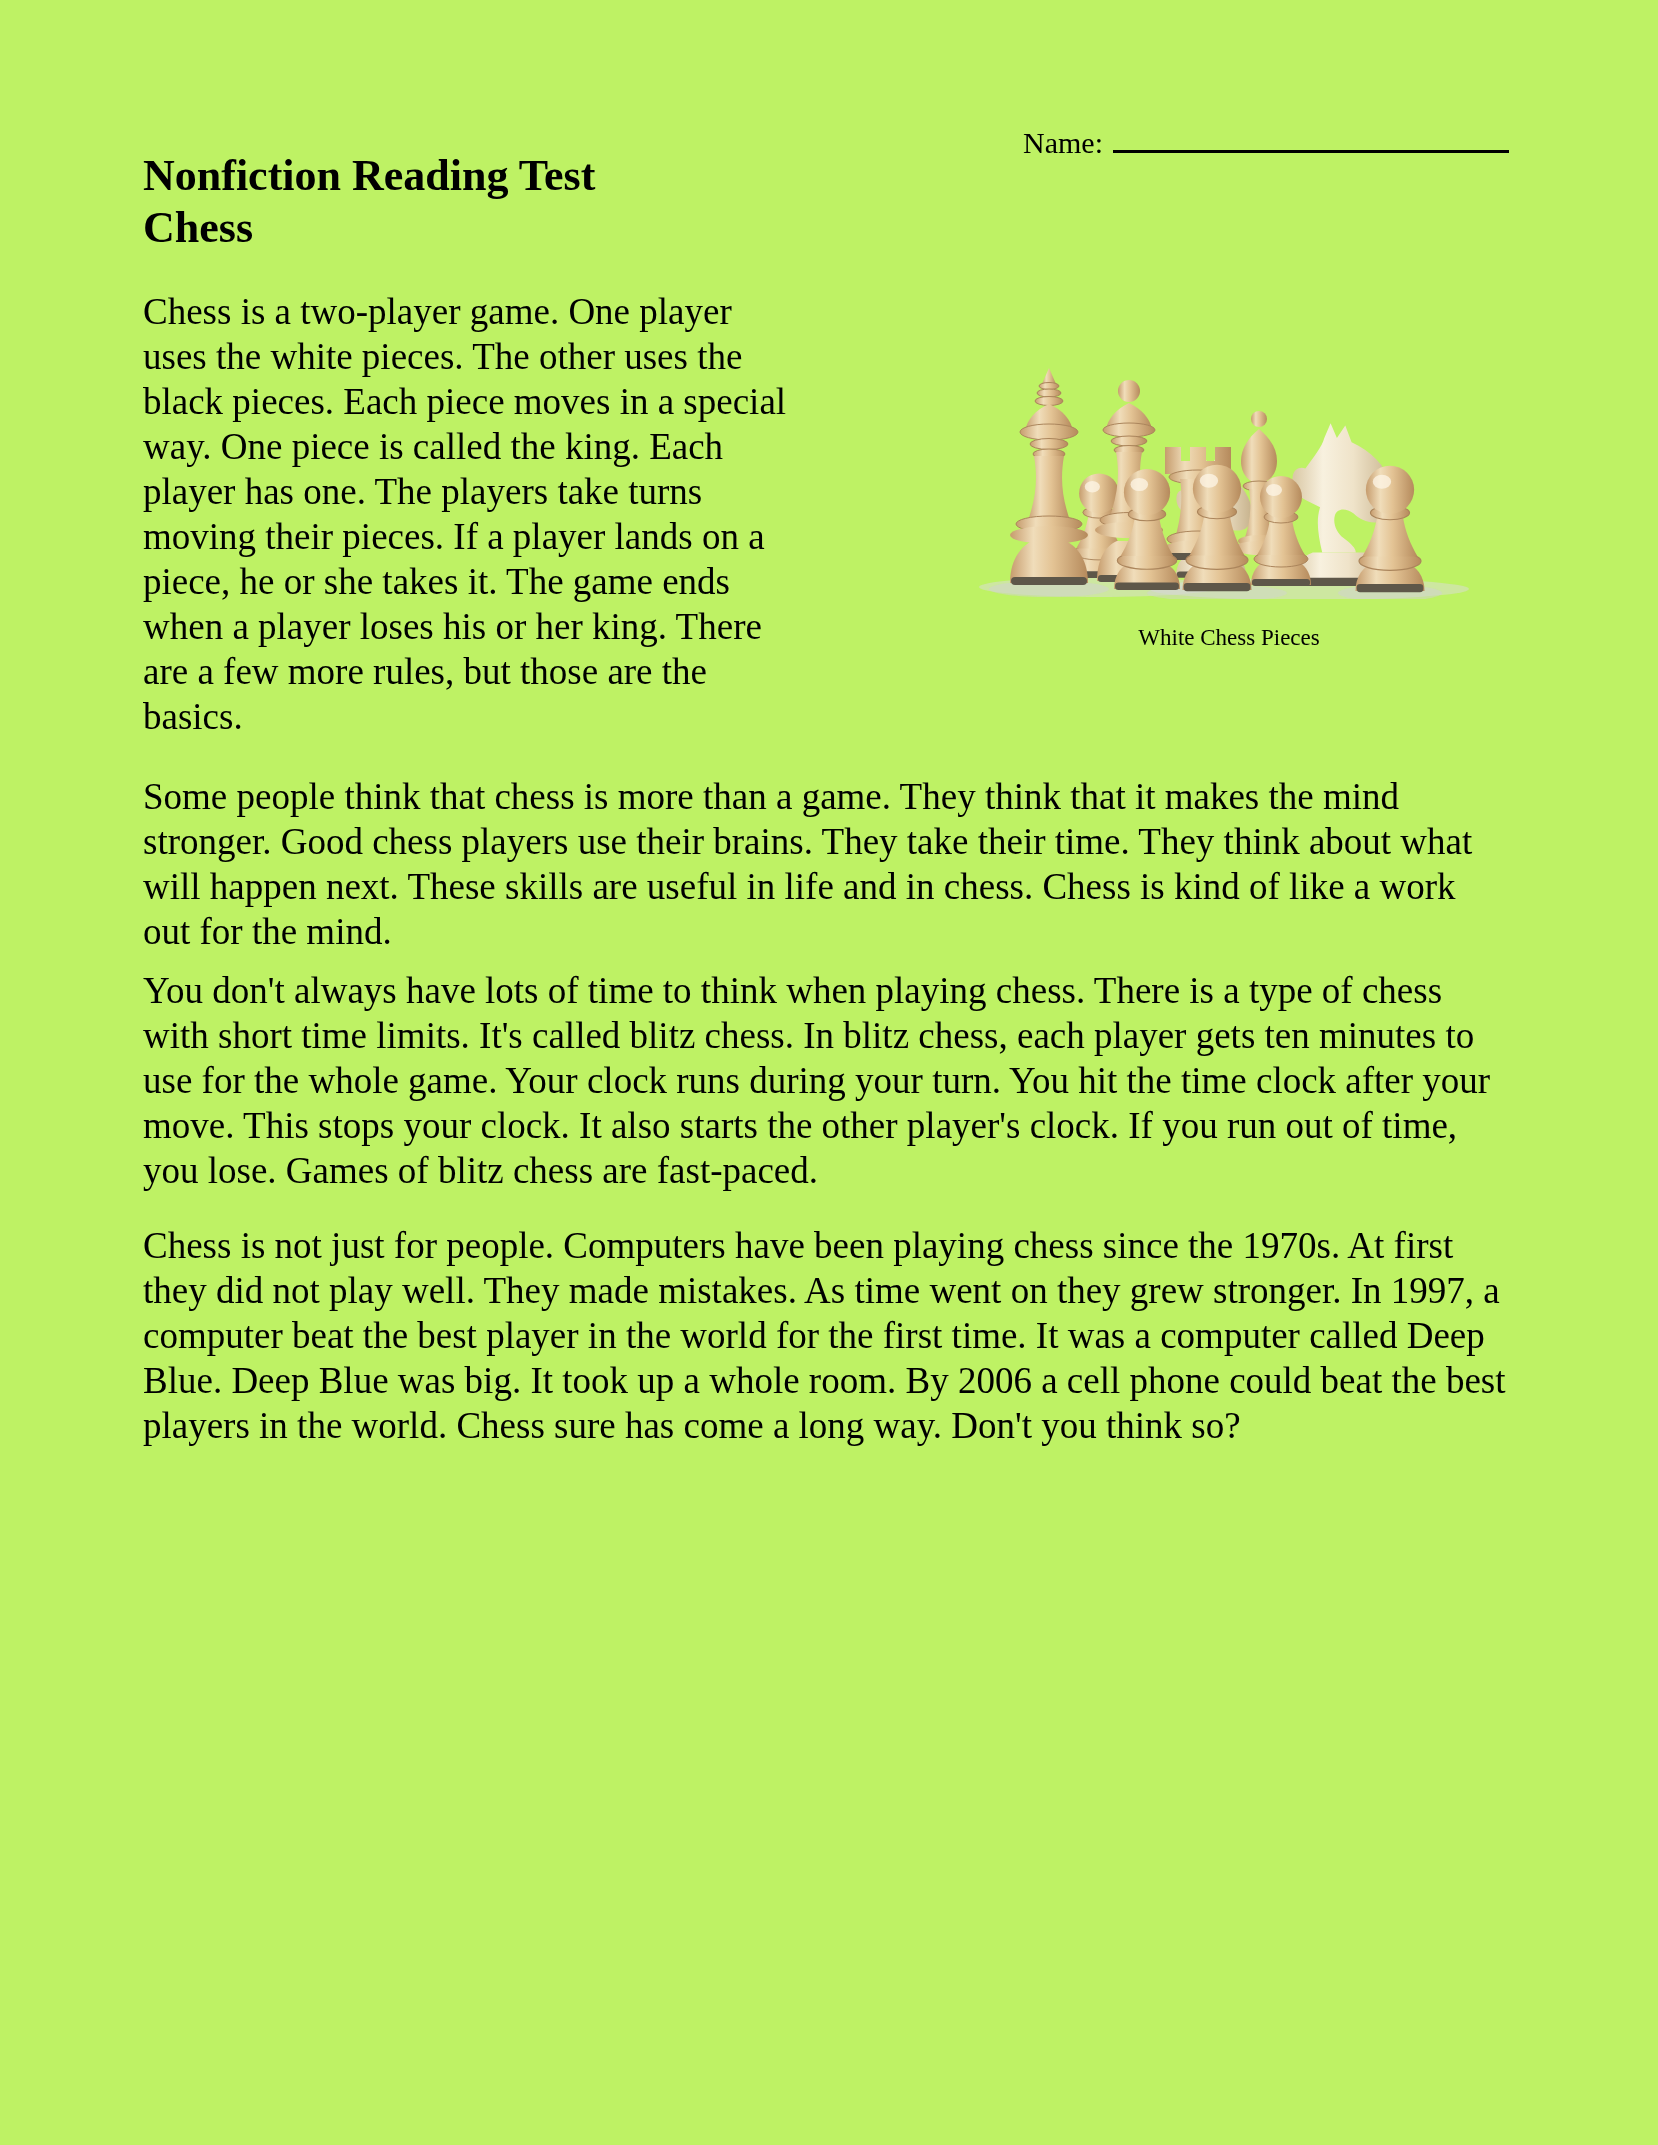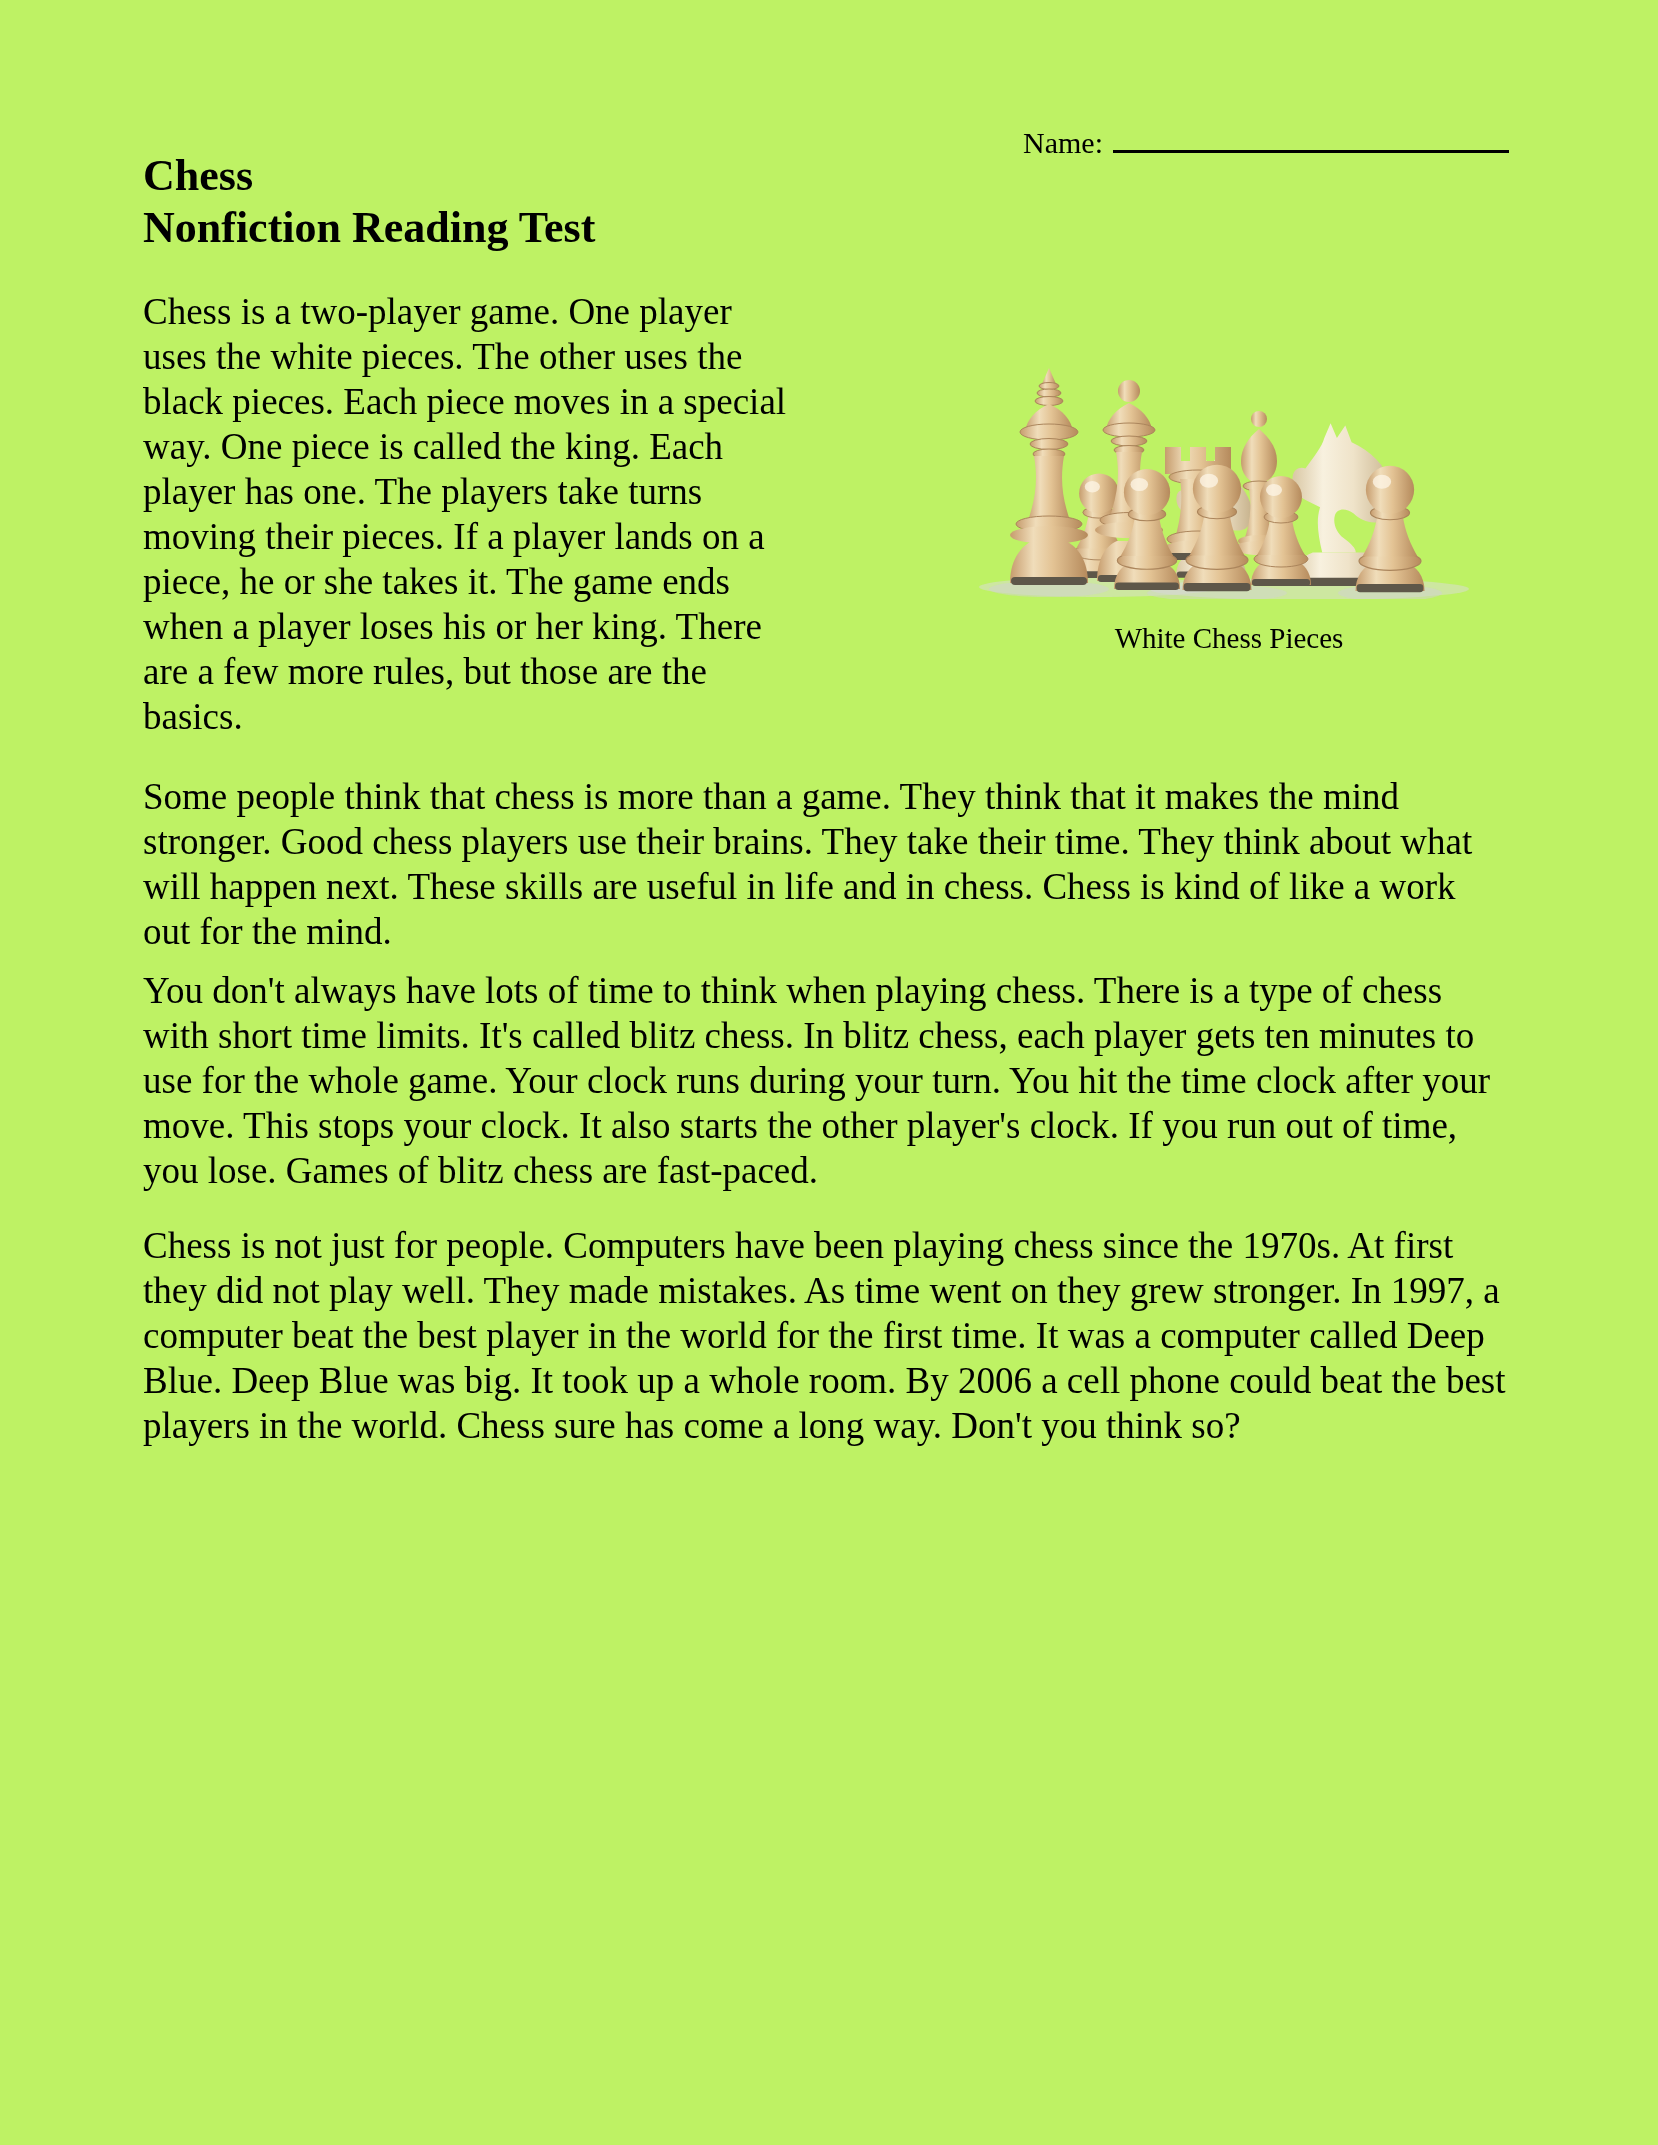--- a/index.html
+++ b/index.html
@@ -54,40 +54,40 @@
   .passage p.p5 { margin-top: 30px; }
   figure.chess-figure {
     float: right;
     width: 706px;
     margin: 38px 0 55px 0;
     padding: 0;
   }
   .figwrap { width: 560px; margin-left: auto; text-align: center; }
   .figwrap svg { display: block; }
   figcaption {
-    font-size: 29px;
+    font-size: 23px;
     line-height: 30px;
     margin-top: 24px;
     text-align: center;
   }
 </style>
 </head>
 <body>
 
 <div class="page">
 
   <div class="name-row">
     <span>Name:</span><span class="name-line"></span>
   </div>
 
   <div class="content">
 
     <h1 class="title">
+      <span>Nonfiction Reading Test</span>
       <span>Chess</span>
-      <span>Nonfiction Reading Test</span>
     </h1>
 
 
     <div class="passage">
 
       <figure class="chess-figure">
         <div class="figwrap">
           <svg width="560" height="272" viewBox="0 0 560 272" aria-hidden="true">
             <defs>
               <linearGradient id="wd" x1="0" y1="0" x2="1" y2="0">

